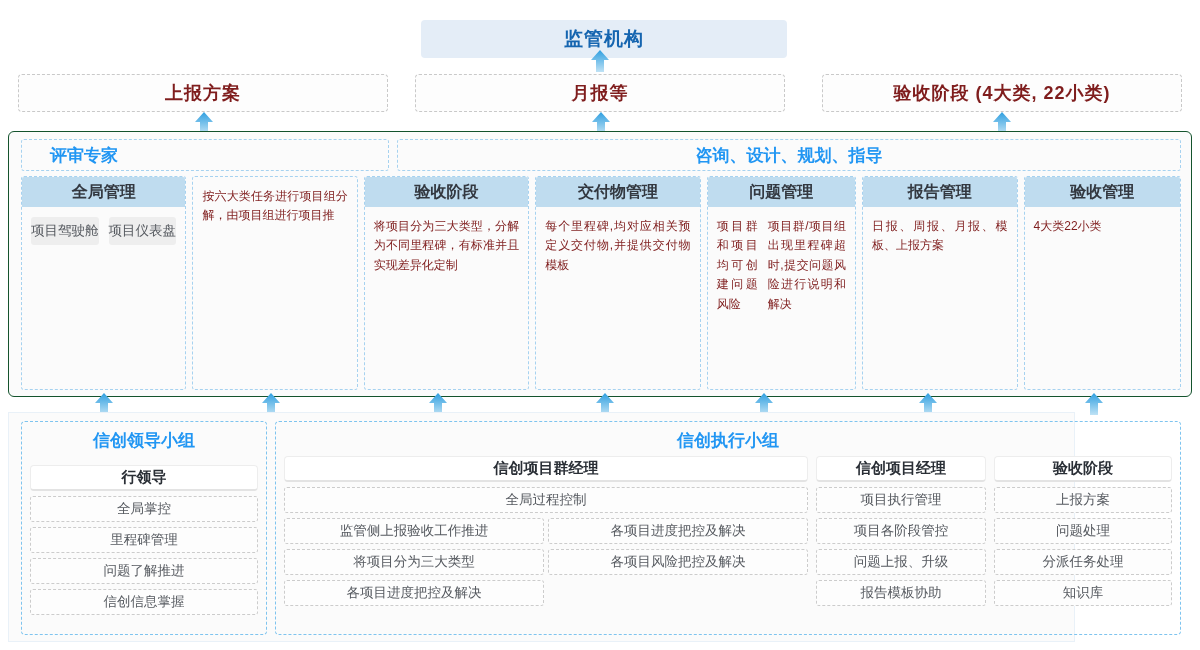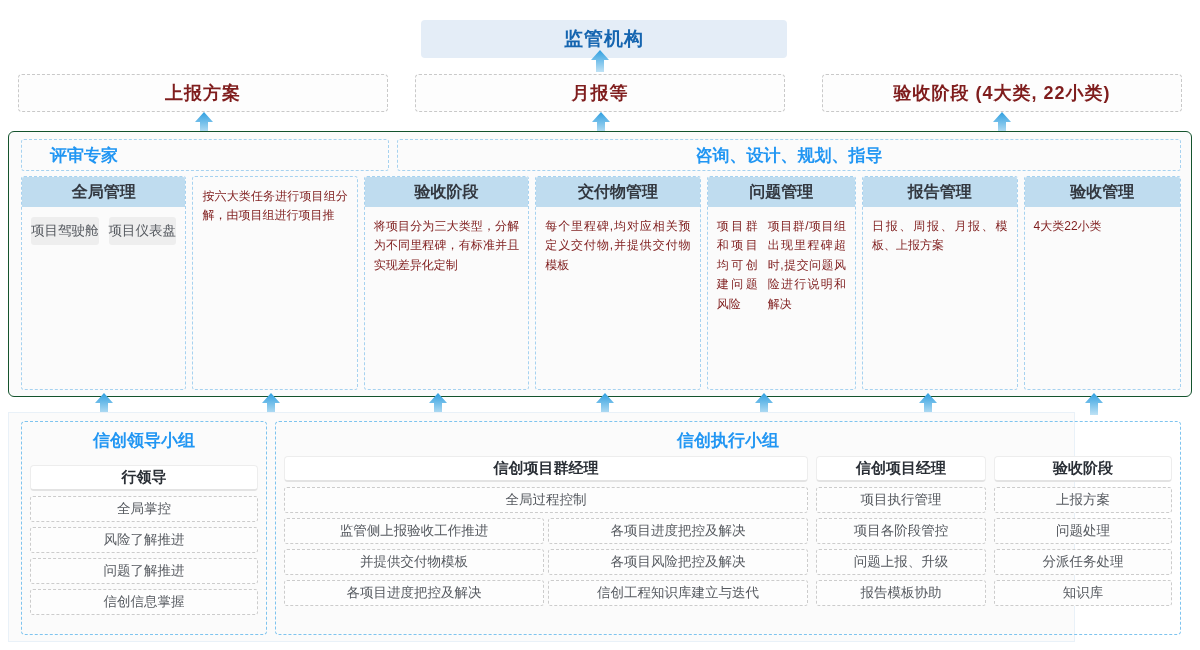--- a/index.html
+++ b/index.html
@@ -400,44 +400,43 @@
 </div>
 
 <div class="bot-panel">
 
   <div class="group-box leader">
     <div class="group-title">信创领导小组</div>
     <div class="cols">
       <div class="col" style="width:100%">
         <div class="col-head">行领导</div>
         <div class="col-item">全局掌控</div>
-        <div class="col-item">风险了解推进</div>
+        <div class="col-item">里程碑管理</div>
         <div class="col-item">问题了解推进</div>
         <div class="col-item">信创信息掌握</div>
       </div>
     </div>
   </div>
 
   <div class="group-box exec">
     <div class="group-title exec-title">信创执行小组</div>
     <div class="exec-inner">
 
       <div class="pgm-block">
         <div class="col-head pgm-wide">信创项目群经理</div>
         <div class="col-item pgm-wide">全局过程控制</div>
         <div class="pgm-grid">
           <div class="sub">
             <div class="col-item">监管侧上报验收工作推进</div>
-            <div class="col-item">并提供交付物模板</div>
+            <div class="col-item">将项目分为三大类型</div>
             <div class="col-item">各项目进度把控及解决</div>
           </div>
           <div class="sub">
             <div class="col-item">各项目进度把控及解决</div>
             <div class="col-item">各项目风险把控及解决</div>
-            <div class="col-item">信创工程知识库建立与迭代</div>
           </div>
         </div>
       </div>
 
       <div class="pm-block">
         <div class="col-head">信创项目经理</div>
         <div class="col-item">项目执行管理</div>
         <div class="col-item">项目各阶段管控</div>
         <div class="col-item">问题上报、升级</div>
         <div class="col-item">报告模板协助</div>

